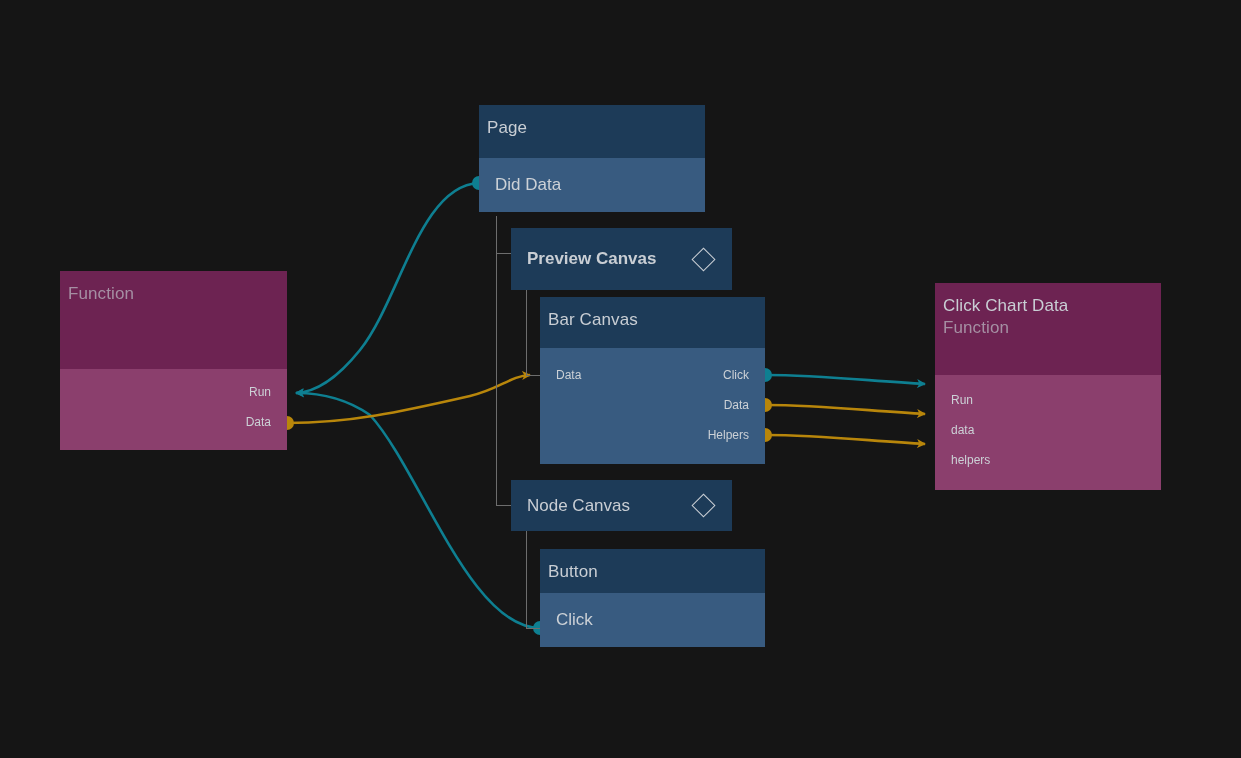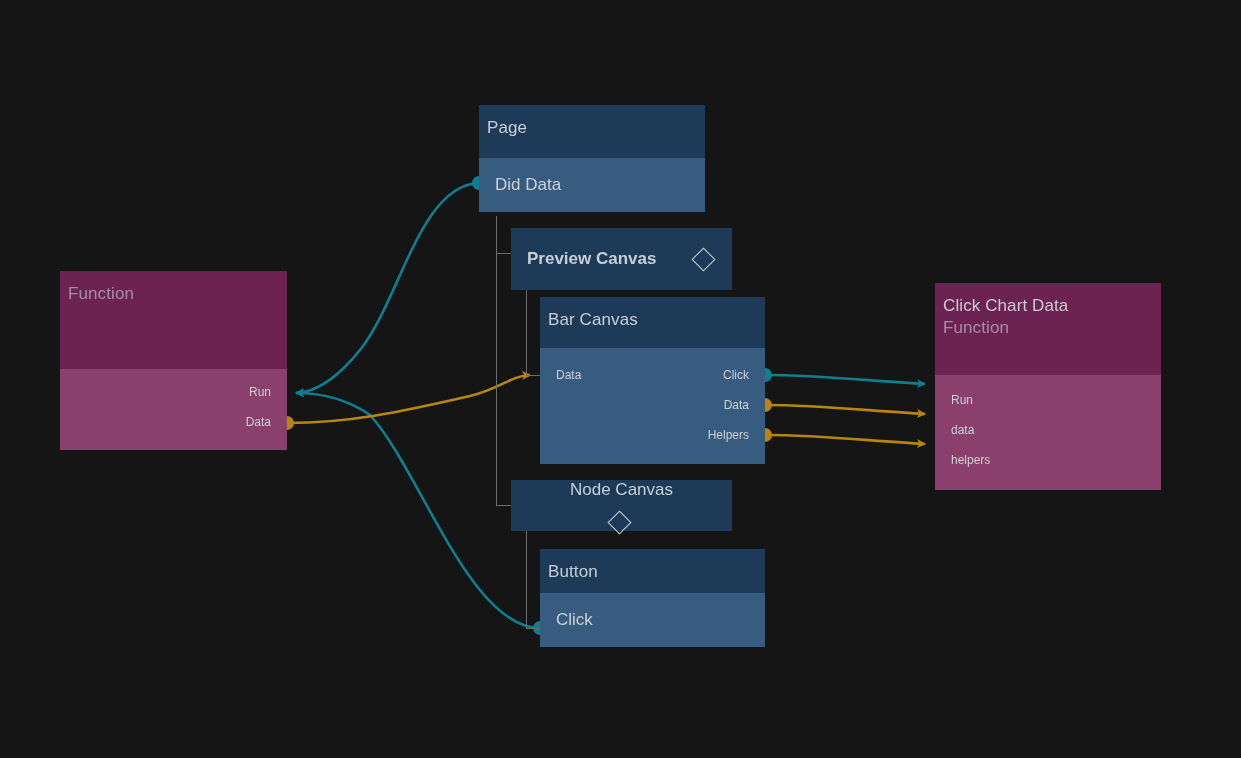--- a/index.html
+++ b/index.html
@@ -200,21 +200,21 @@
       </div>
       <div class="port-row right" style="position:absolute; top:42px; left:0; right:0;">
         <span>Data</span>
       </div>
       <div class="port-row right" style="position:absolute; top:72px; left:0; right:0;">
         <span>Helpers</span>
       </div>
     </div>
   </div>
 
-  <div class="node-bar" style="left:511px; top:480px; width:221px; height:51px;flex-direction:column;">
+  <div class="node-bar" style="left:511px; top:480px; width:221px; height:51px;">
     <span>Node Canvas</span>
     <span class="diamond-icon"></span>
   </div>
 
   <div class="node node-blue" style="left:540px; top:549px; width:225px;">
     <div class="node-header" style="height:44px;">
       <span class="node-title">Button</span>
     </div>
     <div class="node-body" style="height:54px;">
       <div class="body-row-tall">

